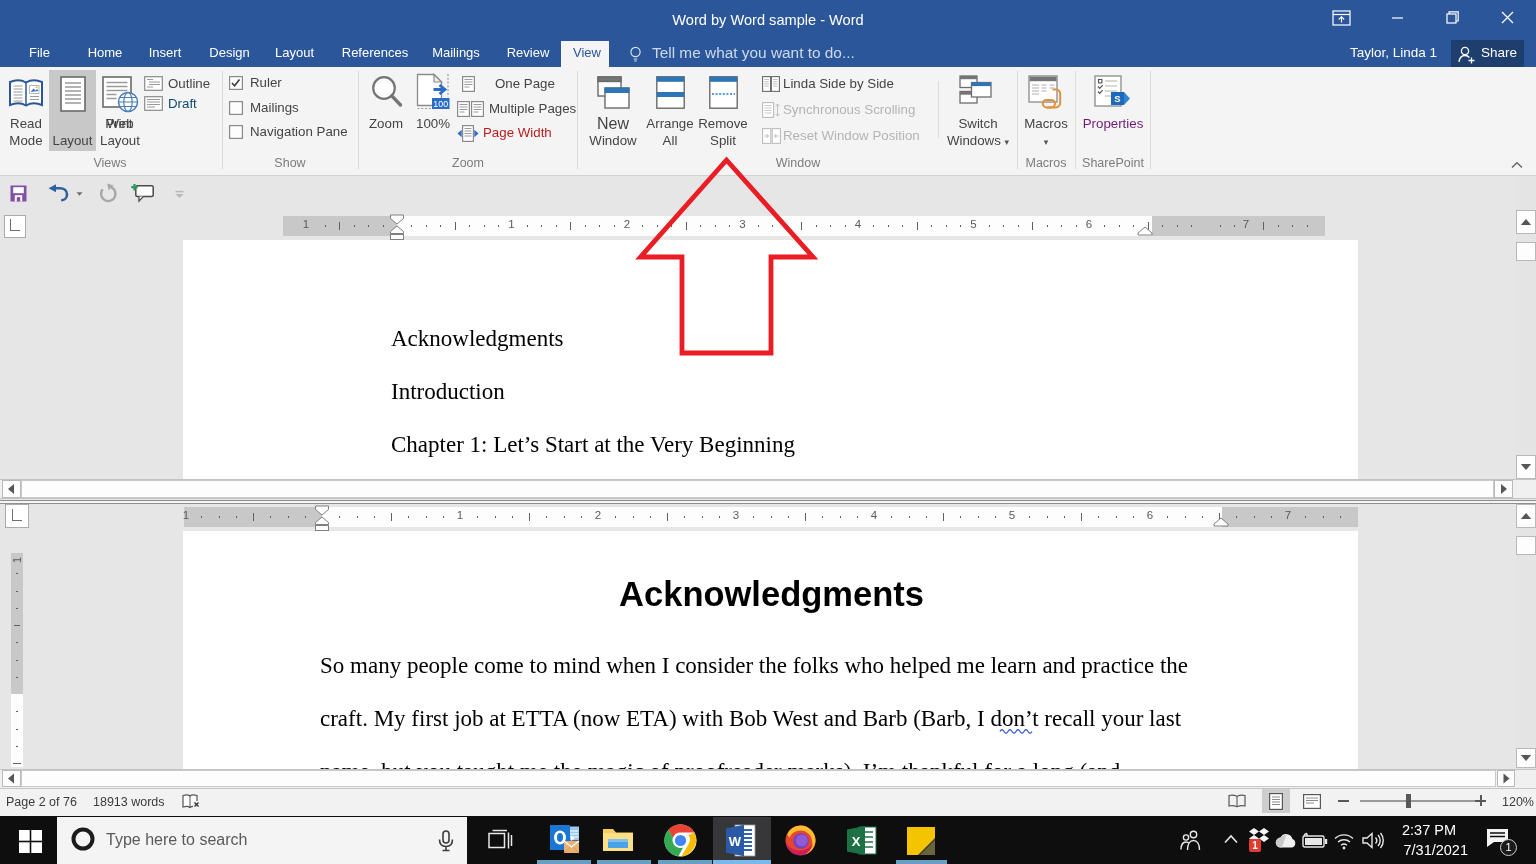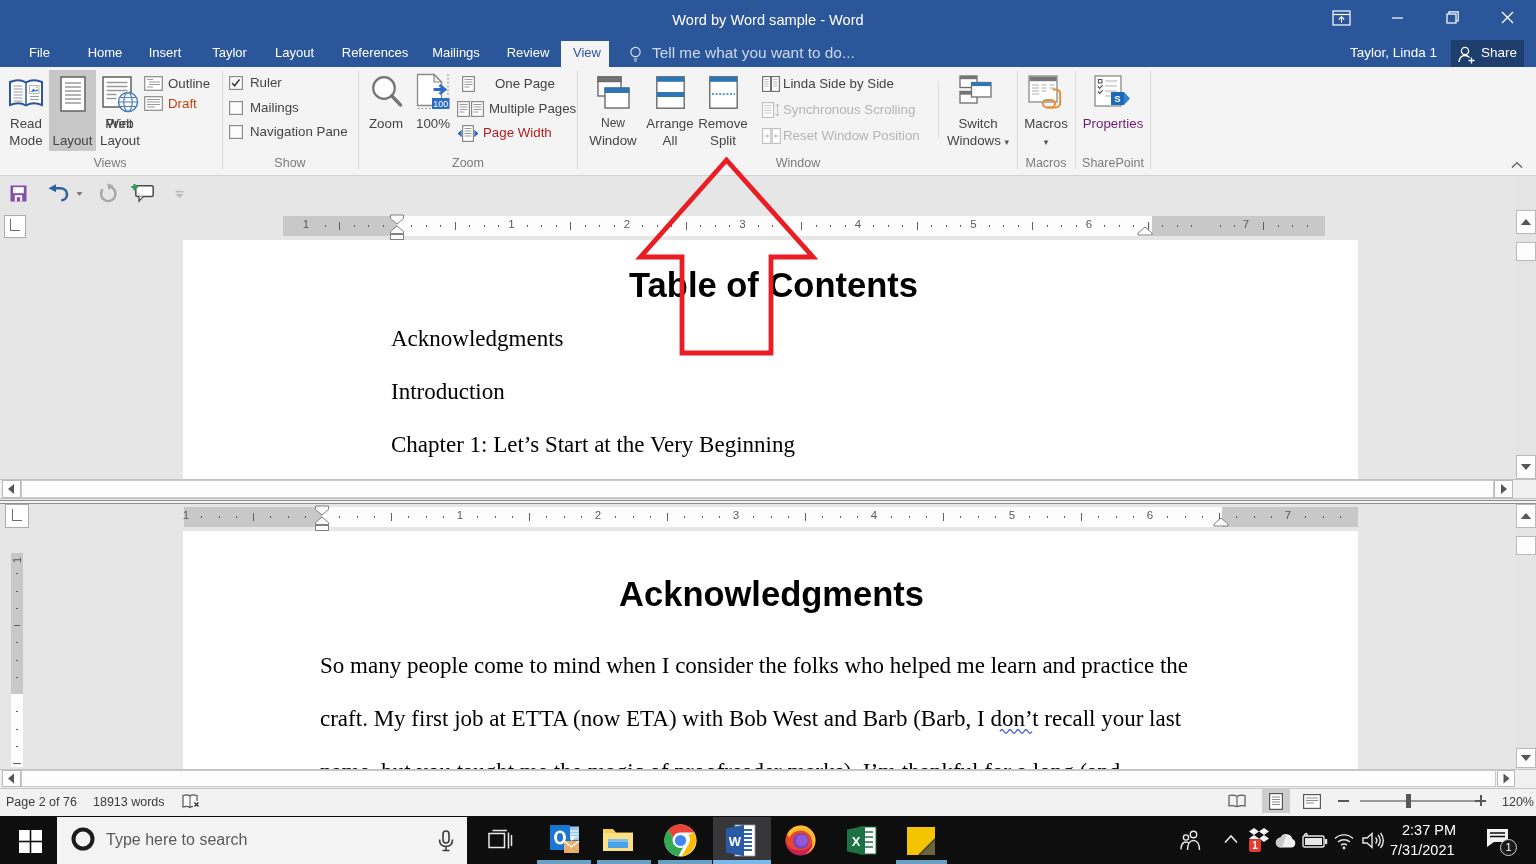--- a/index.html
+++ b/index.html
@@ -27,21 +27,21 @@
 <circle cx="9" cy="7" r="3.6"></circle>
       <path d="M3 18c.5-4 2.8-6.5 6-6.5 1.8 0 3.4.8 4.5 2.2"></path>
 <path d="M15.5 13.5v6 M12.5 16.5h6"></path>
 </g>
   </svg>
 <div class="ab" style="left:1481px;top:40px;height:27px;line-height:26px;font-size:13.5px;color:#fff">Share</div>
 <div class="ab" style="left:561px;top:41px;width:48px;height:26px;background:#f4f4f4"></div>
 <div class="ab" style="left:-20.5px;top:40px;width:120px;height:27px;line-height:26px;text-align:center;font-size:13px;color:#fff">File</div>
 <div class="ab" style="left:45px;top:40px;width:120px;height:27px;line-height:26px;text-align:center;font-size:13px;color:#fff">Home</div>
 <div class="ab" style="left:105px;top:40px;width:120px;height:27px;line-height:26px;text-align:center;font-size:13px;color:#fff">Insert</div>
-<div class="ab" style="left:169.5px;top:40px;width:120px;height:27px;line-height:26px;text-align:center;font-size:13px;color:#fff">Taylor</div>
+<div class="ab" style="left:169.5px;top:40px;width:120px;height:27px;line-height:26px;text-align:center;font-size:13px;color:#fff">Design</div>
 <div class="ab" style="left:234.5px;top:40px;width:120px;height:27px;line-height:26px;text-align:center;font-size:13px;color:#fff">Layout</div>
 <div class="ab" style="left:315px;top:40px;width:120px;height:27px;line-height:26px;text-align:center;font-size:13px;color:#fff">References</div>
 <div class="ab" style="left:396px;top:40px;width:120px;height:27px;line-height:26px;text-align:center;font-size:13px;color:#fff">Mailings</div>
 <div class="ab" style="left:468px;top:40px;width:120px;height:27px;line-height:26px;text-align:center;font-size:13px;color:#fff">Review</div>
 <div class="ab" style="left:525px;top:40px;width:120px;height:27px;line-height:26px;text-align:center;font-size:13px;color:#2b579a;left:527px">View</div>
 <svg class="ab" style="left:628px;top:46px" width="15" height="17" viewBox="0 0 15 17">
 <g stroke="#dce4f2" fill="none" stroke-width="1.2">
 <circle cx="7.5" cy="6" r="4.6"></circle>
       <path d="M5.7 13h3.6 M6.2 15h2.6"></path>
 </g>
@@ -105,21 +105,21 @@
       <path d="M3 3.5h6M5 6h11M5 8.5h11M3 11h6"></path>
     </g>
 </svg>
 <div class="ab" style="left:168px;top:76px;height:15px;line-height:15px;font-size:13.3px;color:#444">Outline</div>
 <svg class="ab" style="left:144px;top:96px" width="19" height="15" viewBox="0 0 19 15">
 <rect x="0.7" y="0.7" width="17.6" height="13.6" fill="#fff" stroke="#8a8a8a" stroke-width="1.2"></rect>
 <g stroke="#9a9a9a" stroke-width="1.1">
       <path d="M3 3.5h13M3 6h13M3 8.5h13M3 11h8"></path>
     </g>
 </svg>
-<div class="ab" style="left:168px;top:96px;height:15px;line-height:15px;font-size:13.3px;color:#c2410c">Draft</div>
+<div class="ab" style="left:168px;top:96px;height:15px;line-height:15px;font-size:13.3px;color:#0c4a6e">Draft</div>
 <svg class="ab" style="left:229px;top:76px" width="14" height="14" viewBox="0 0 14 14">
 <rect x="0.6" y="0.6" width="12.8" height="12.8" fill="#fdfdfd" stroke="#8a8a8a" stroke-width="1.2"></rect>
     <path d="M3 7l2.6 2.8L10.5 3.6" stroke="#3b3b3b" fill="none" stroke-width="1.6"></path>
   </svg>
 <div class="ab" style="left:250px;top:74px;height:18px;line-height:18px;font-size:13.3px;color:#444">Ruler</div>
 <svg class="ab" style="left:229px;top:101px" width="14" height="14" viewBox="0 0 14 14">
 <rect x="0.6" y="0.6" width="12.8" height="12.8" fill="#fdfdfd" stroke="#8a8a8a" stroke-width="1.2"></rect>
   </svg>
 <div class="ab" style="left:250px;top:99px;height:18px;line-height:18px;font-size:13.3px;color:#444">Mailings</div>
 <svg class="ab" style="left:229px;top:125px" width="14" height="14" viewBox="0 0 14 14">
@@ -171,21 +171,21 @@
 <path d="M0.5 8.5L4.7 4.8v7.4z" fill="#2b6cc4"></path>
     <path d="M21.5 8.5l-4.2-3.7v7.4z" fill="#2b6cc4"></path>
 </svg>
 <div class="ab" style="left:483px;top:123.5px;height:18px;line-height:18px;font-size:13.3px;color:#b91c1c">Page Width</div>
 <svg class="ab" style="left:597px;top:76px" width="33" height="33" viewBox="0 0 33 33">
 <rect x="1" y="1" width="23" height="19" fill="#fff" stroke="#6a6a6a" stroke-width="1.4"></rect>
 <rect x="1" y="1" width="23" height="4.5" fill="#757575" stroke="#6a6a6a" stroke-width="1.4"></rect>
 <rect x="8" y="12" width="24" height="20" fill="#fff" stroke="#6a6a6a" stroke-width="1.4"></rect>
 <rect x="8" y="12" width="24" height="4.5" fill="#2e75b5" stroke="#2e75b5"></rect>
 </svg>
-<div class="ab" style="left:553px;top:115px;width:120px;text-align:center;font-size:12px;color:#444;line-height:17px">New</div>
+<div class="ab" style="left:553px;top:115px;width:120px;text-align:center;font-size:16px;color:#444;line-height:17px">New</div>
 <div class="ab" style="left:553px;top:132px;width:120px;text-align:center;font-size:13.3px;color:#444;line-height:17px">Window</div>
 <svg class="ab" style="left:656px;top:76px" width="29" height="33" viewBox="0 0 29 33">
 <rect x="0.8" y="0.8" width="27.4" height="31.4" fill="#fff" stroke="#6a6a6a" stroke-width="1.4"></rect>
 <rect x="0.8" y="0.8" width="27.4" height="5" fill="#2e75b5"></rect>
 <rect x="0.8" y="16" width="27.4" height="5" fill="#2e75b5"></rect>
 </svg>
 <div class="ab" style="left:610px;top:115px;width:120px;text-align:center;font-size:13.3px;color:#444;line-height:17px">Arrange</div>
 <div class="ab" style="left:610px;top:132px;width:120px;text-align:center;font-size:13.3px;color:#444;line-height:17px">All</div>
 <svg class="ab" style="left:709px;top:76px" width="29" height="33" viewBox="0 0 29 33">
 <rect x="0.8" y="0.8" width="27.4" height="31.4" fill="#fff" stroke="#6a6a6a" stroke-width="1.4"></rect>
@@ -351,21 +351,20 @@
 <path d="M2.5 1h13v3.5L9 10 2.5 4.5z" fill="#fdfdfd" stroke="#808080" stroke-width="1"></path>
 <path d="M9 12l6.5 5.5v2h-13v-2z" fill="#fdfdfd" stroke="#808080" stroke-width="1"></path>
 <rect x="2.5" y="20.5" width="13" height="5" fill="#fdfdfd" stroke="#808080" stroke-width="1"></rect>
 </svg>
 <svg class="ab" style="left:1137px;top:226px" width="16" height="10" viewBox="0 0 16 10">
 <path d="M8 1l7 6v2H1V7z" fill="#fdfdfd" stroke="#808080" stroke-width="1"></path>
   </svg>
 <div class="ab" style="left:4px;top:215px;width:22px;height:23px;background:#fff;border:1px solid #ababab"></div>
 <div class="ab" style="left:10px;top:219px;width:10px;height:12px;border-left:1.6px solid #6e6e6e;border-bottom:1.6px solid #6e6e6e"></div>
 <div class="ab" style="left:183px;top:240px;width:1175px;height:239px;background:#fff;overflow:hidden">
-    <div class="ab" style="left:3px;top:26px;width:1175px;text-align:center;font-weight:bold;font-size:34.5px;color:#000;font-family:'Liberation Sans',sans-serif">Table of Contents</div>
     <div class="ab" style="left:208px;top:72px;font-family:'Liberation Serif',serif;font-size:23px;color:#000;line-height:53px;white-space:pre">Acknowledgments
 Introduction
 Chapter 1: Let’s Start at the Very Beginning</div>
   </div>
 <div class="ab" style="left:1516px;top:176px;width:20px;height:303px;background:#e4e4e4"></div>
 <div class="ab" style="left:1516px;top:210px;width:20px;height:24px;background:#fdfdfd;border:1px solid #b9b9b9"></div>
 <svg class="ab" style="left:1516px;top:210px" width="20" height="24" viewBox="0 0 20 24">
     <path d="M10 9l5.2 6H4.8z" fill="#565656"></path>
   </svg>
 <div class="ab" style="left:1516px;top:242px;width:20px;height:19px;background:#fdfdfd;border:1px solid #b9b9b9"></div>
@@ -658,18 +657,18 @@
 <path d="M4 9a9 9 0 0 1 12 0"></path>
 <path d="M7 12.2a5 5 0 0 1 6 0"></path>
 </g>
     <circle cx="10" cy="15" r="1.4" fill="#e8e8e8"></circle>
 </svg>
 <svg class="ab" style="left:1362px;top:832px" width="22" height="17" viewBox="0 0 22 17">
 <path d="M1 6h4l5-4.5v14L5 11H1z" fill="none" stroke="#e8e8e8" stroke-width="1.4"></path>
 <path d="M13.5 5.5a4.5 4.5 0 0 1 0 6M16 3a8 8 0 0 1 0 11M18.5 1a11.5 11.5 0 0 1 0 15" fill="none" stroke="#e8e8e8" stroke-width="1.4"></path>
 </svg>
 <div class="ab" style="left:1390px;top:822px;width:78px;height:15px;text-align:center;font-size:14.5px;color:#fff">2:37 PM</div>
-<div class="ab" style="left:1390px;top:842px;width:78px;height:15px;text-align:left;font-size:14.5px;color:#fff">7/31/2021</div>
+<div class="ab" style="left:1390px;top:842px;width:78px;height:15px;text-align:right;font-size:14.5px;color:#fff">7/31/2021</div>
 <svg class="ab" style="left:1486px;top:828px" width="24" height="20" viewBox="0 0 24 20">
 <path d="M1 1h21v13H8l-7 5z" fill="#f4f4f4"></path>
 <path d="M4 5h15M4 8.5h15" stroke="#0e0e0e" stroke-width="1.4"></path>
 </svg>
 <div class="ab" style="left:1500px;top:839px;width:17px;height:17px;border:1.5px solid #cfcfcf;border-radius:50%;background:#1a1a1a"></div>
 <div class="ab" style="left:1500px;top:839px;width:17px;height:17px;text-align:center;line-height:16px;font-size:11px;color:#fff">1</div>
 </body></html>

